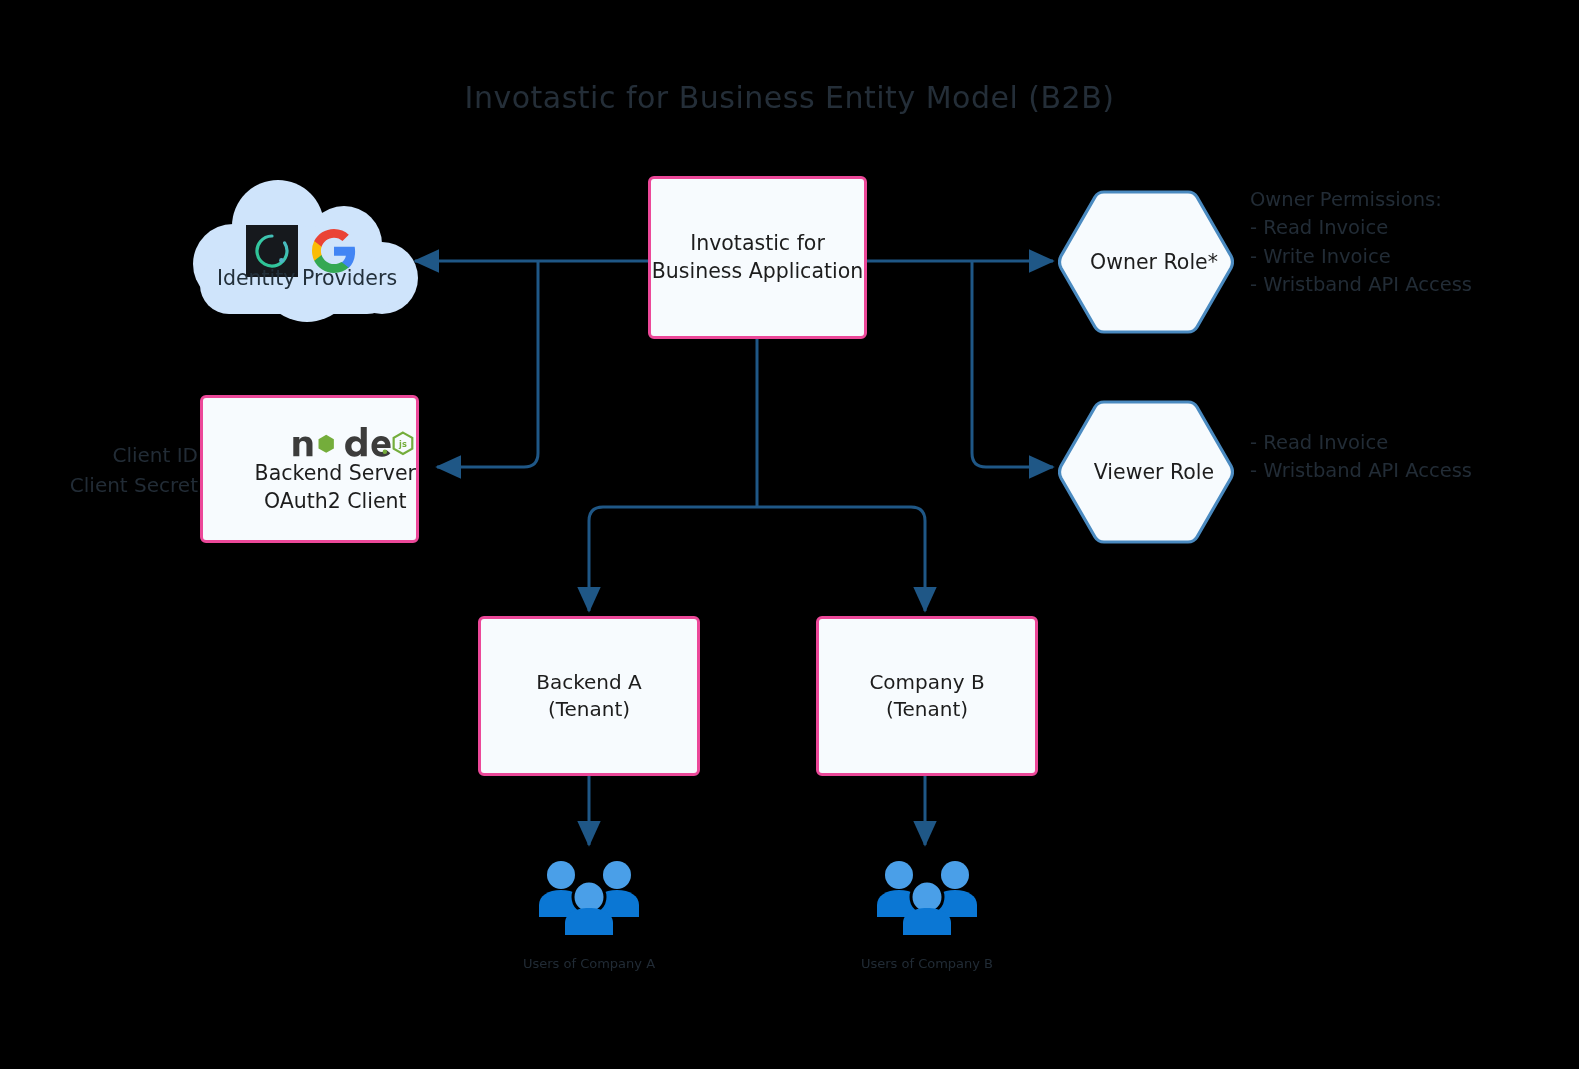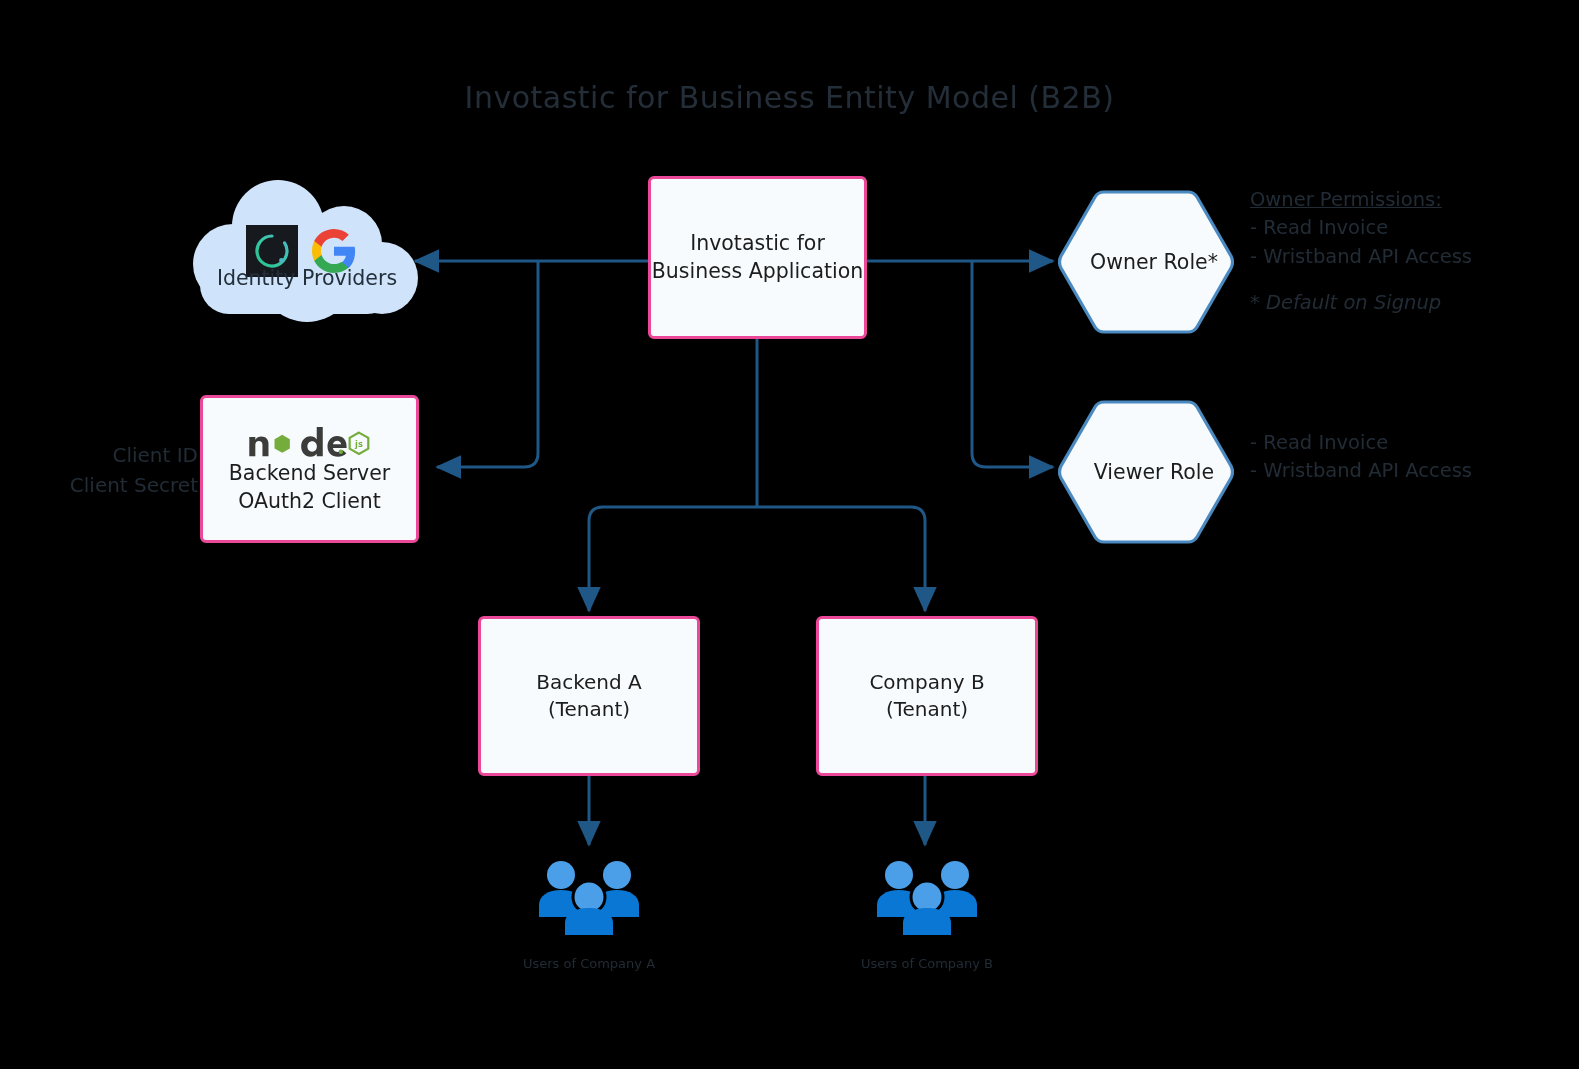--- a/index.html
+++ b/index.html
@@ -57,20 +57,21 @@
 
   
   #company-a-box { left: 478px; top: 616px; width: 222px; height: 160px; }
   #company-b-box { left: 816px; top: 616px; width: 222px; height: 160px; }
 
   
   #backend-box {
     left: 200px; top: 395px; width: 219px; height: 148px;
     justify-content: flex-start;
     padding-top: 28px;
+    align-items: flex-end;
   }
   #backend-box .label-lines { margin-top: 0; font-size: 20.5px; }
 
   
   .node-logo { height: 34px; display: block; }
 
   
   .hex-wrap { width: 176px; height: 152px; }
   #owner-hex { left: 1058px; top: 186px; }
   #viewer-hex { left: 1058px; top: 396px; }
@@ -102,21 +103,21 @@
   #client-credentials {
     left: 20px; top: 440px; width: 178px;
     text-align: right;
     font-size: 20px;
     line-height: 1.5;
     color: #222c36;
   }
   .perm-block { font-size: 19.5px; line-height: 1.45; color: #222c36; }
   #owner-permissions { left: 1250px; top: 186px; width: 320px; }
   #viewer-permissions { left: 1250px; top: 429px; width: 320px; }
-  .perm-title { text-decoration: underline; display: block; white-space: nowrap; }
+  .perm-title { display: block; white-space: nowrap; }
   .perm-item { display: block; white-space: nowrap; }
   .perm-note { display: block; white-space: nowrap; font-style: italic; margin-top: 18px; }
 
   
   .users-group { width: 110px; height: 80px; }
   #users-a-icon { left: 534px; top: 855px; }
   #users-b-icon { left: 872px; top: 855px; }
   .users-caption {
     font-size: 13px;
     color: #212b35;
@@ -236,22 +237,22 @@
   <svg width="176" height="152" viewBox="0 0 176 152" xmlns="http://www.w3.org/2000/svg">
     <path d="M46,6 L130,6 Q136,6 139,11 L173,70 Q176,76 173,82 L139,141 Q136,146 130,146
              L46,146 Q40,146 37,141 L3,82 Q0,76 3,70 L37,11 Q40,6 46,6 Z" fill="#f7fbfe" stroke="#4a8ac0" stroke-width="3.2"></path>
   </svg>
   <div class="hex-label">Viewer Role</div>
 </div>
 
 <div class="abs perm-block" id="owner-permissions">
   <span class="perm-title">Owner Permissions:</span>
   <span class="perm-item">- Read Invoice</span>
+  <span class="perm-item">- Write Invoice</span>
   <span class="perm-item">- Wristband API Access</span>
-  <span class="perm-note">* Default on Signup</span>
 </div>
 
 <div class="abs perm-block" id="viewer-permissions">
   <span class="perm-item">- Read Invoice</span>
   <span class="perm-item">- Wristband API Access</span>
 </div>
 
 <div class="abs node-box" id="company-a-box">
   <span class="line">Backend A</span>
   <span class="line">(Tenant)</span>

